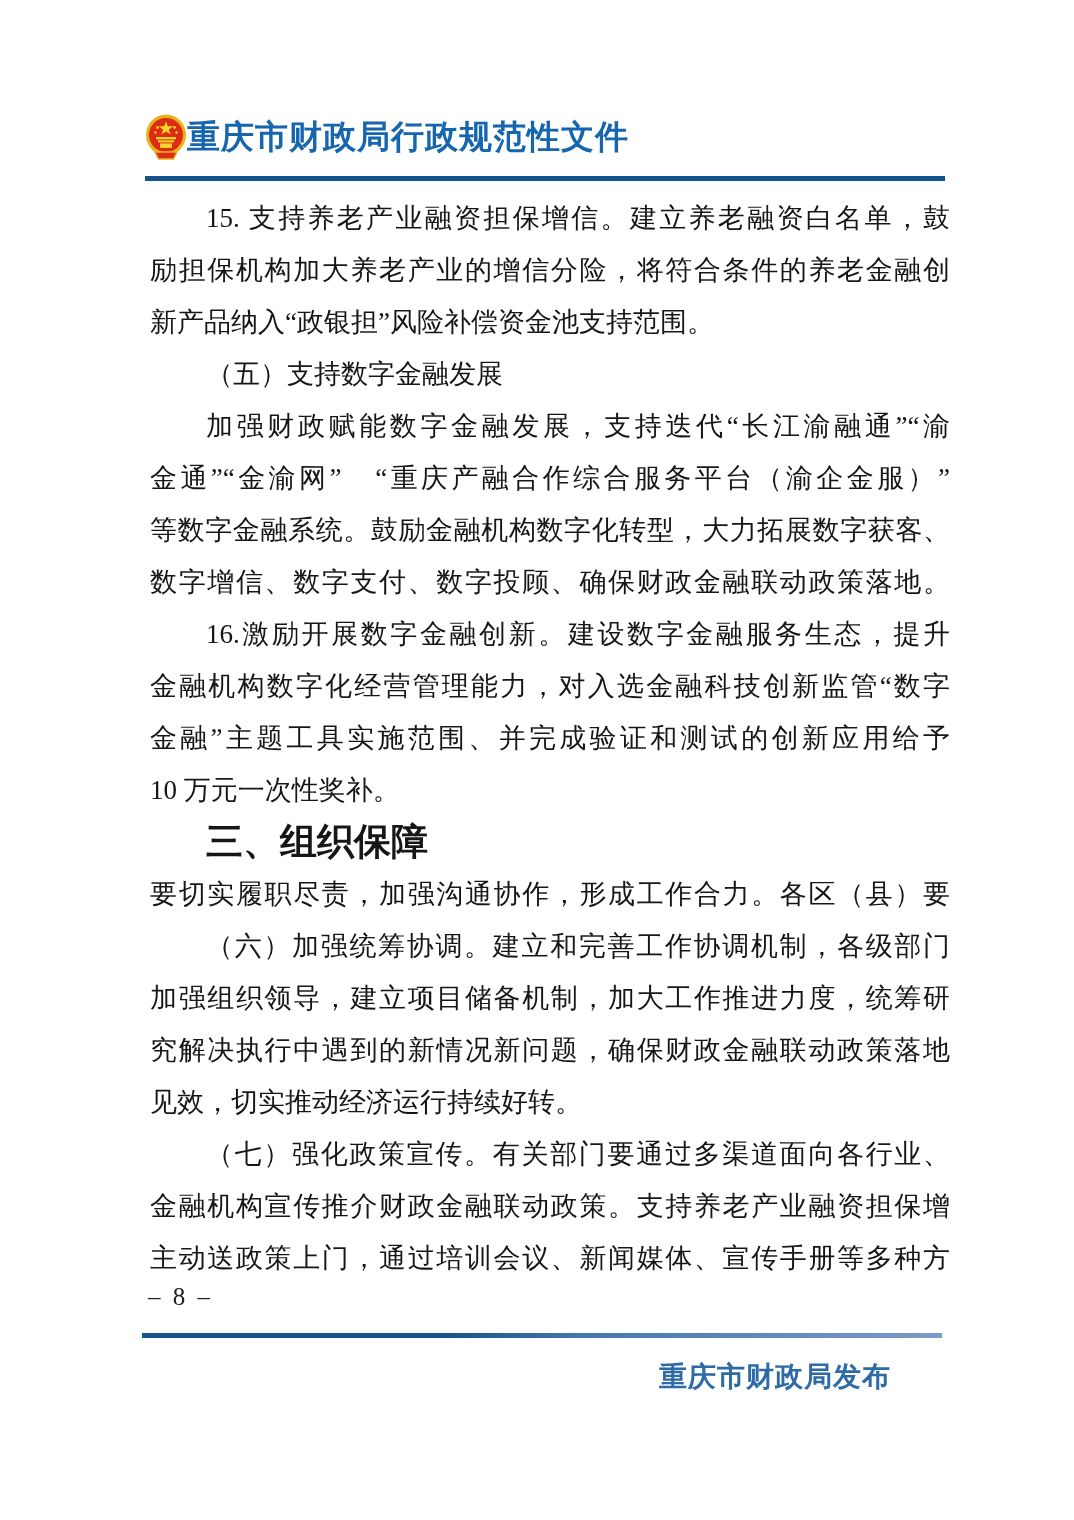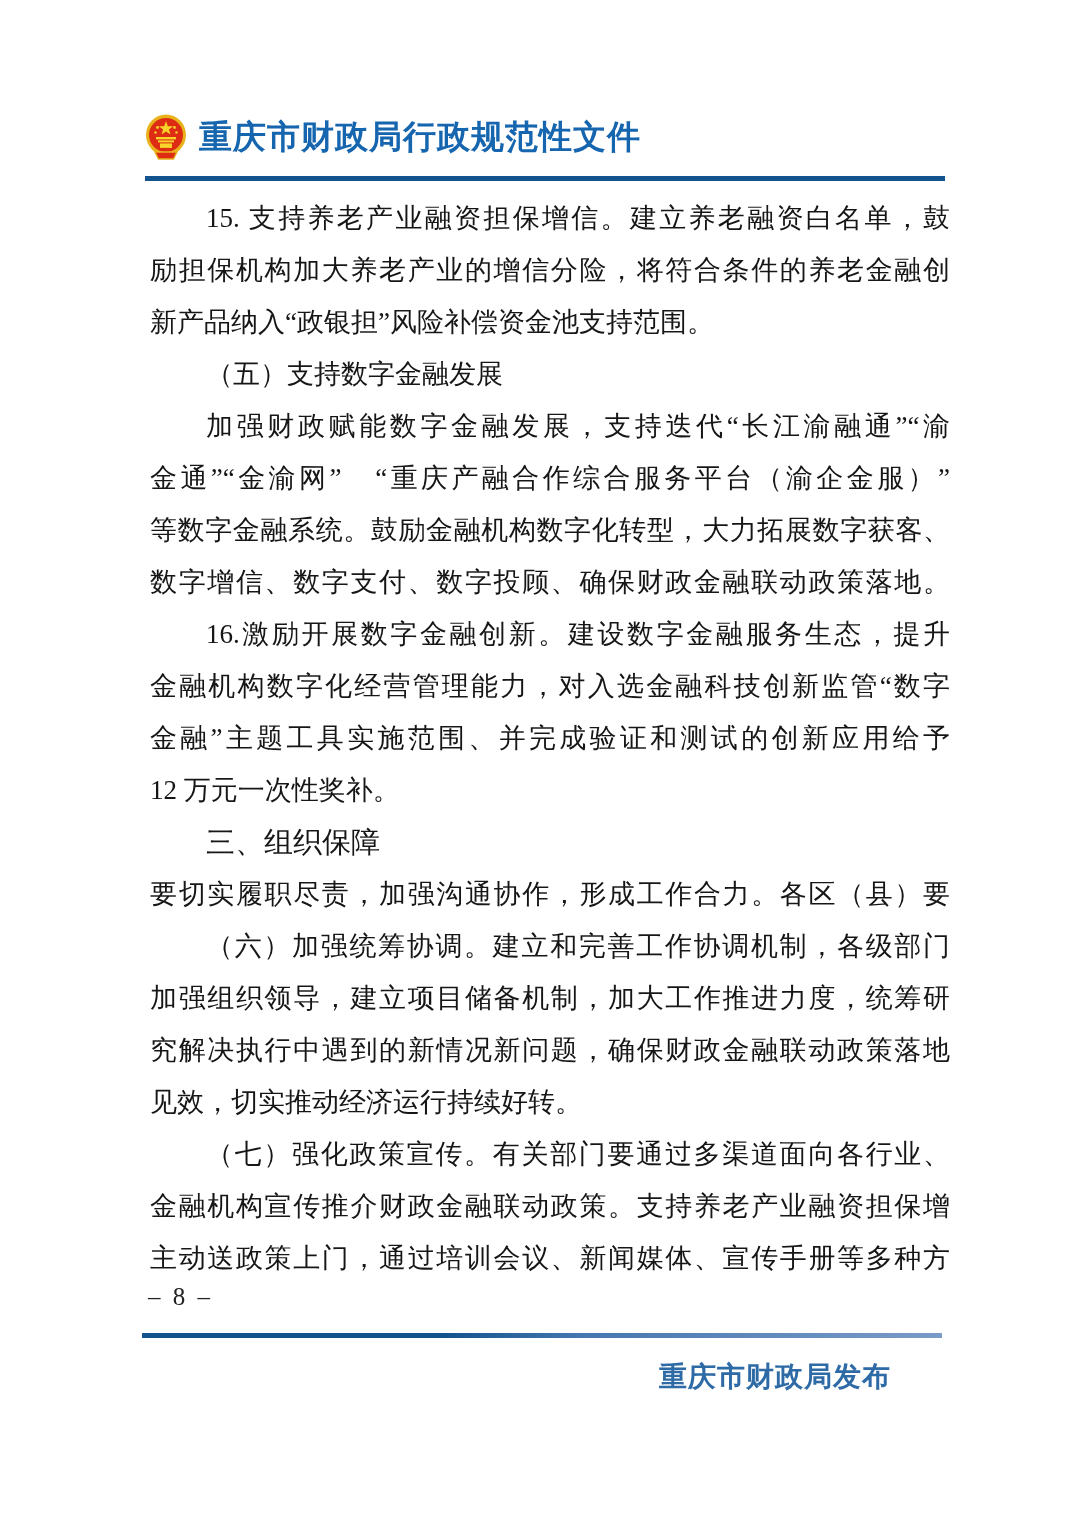--- a/index.html
+++ b/index.html
@@ -18,21 +18,20 @@
     background: var(--page-background);
     overflow: hidden;
     font-family: "Liberation Serif", serif;
   }
   .doc-header {
     position: absolute;
     left: 145px;
     top: 114px;
     display: flex;
     align-items: center;
-    gap: 12px;
   }
   .emblem { width: 42px; height: 46px; flex: 0 0 auto; }
   .doc-title {
     font-size: 33px;
     font-weight: bold;
     color: var(--accent-blue);
     font-family: "Liberation Serif", serif;
     letter-spacing: 1px;
     white-space: nowrap;
   }
@@ -61,22 +60,22 @@
   }
   .line.justify {
     white-space: normal;
     text-align: justify;
     text-align-last: justify;
     text-justify: inter-character;
   }
   .line.indent { text-indent: 56px; }
   .line.heading {
     font-family: "Liberation Sans", sans-serif;
-    font-weight: normal;
-    font-size: 29px;
+    font-weight: bold;
+    font-size: 37px;
   }
   .page-number {
     position: absolute;
     left: 148px;
     top: 1283px;
     font-size: 25px;
     color: #222222;
     letter-spacing: 3px;
     font-family: "Liberation Serif", serif;
   }
@@ -134,21 +133,21 @@
       <div class="line body justify">励担保机构加大养老产业的增信分险，将符合条件的养老金融创</div>
       <div class="line body">新产品纳入“政银担”风险补偿资金池支持范围。</div>
       <div class="line subheading indent">（五）支持数字金融发展</div>
       <div class="line body indent justify">加强财政赋能数字金融发展，支持迭代“长江渝融通”“渝</div>
       <div class="line body justify">金通”“金渝网”　“重庆产融合作综合服务平台（渝企金服）”</div>
       <div class="line body justify">等数字金融系统。鼓励金融机构数字化转型，大力拓展数字获客、</div>
       <div class="line body justify">数字增信、数字支付、数字投顾、确保财政金融联动政策落地。</div>
       <div class="line body indent justify">16.激励开展数字金融创新。建设数字金融服务生态，提升</div>
       <div class="line body justify">金融机构数字化经营管理能力，对入选金融科技创新监管“数字</div>
       <div class="line body justify">金融”主题工具实施范围、并完成验证和测试的创新应用给予</div>
-      <div class="line body">12 万元一次性奖补。</div>
+      <div class="line body">10 万元一次性奖补。</div>
       <div class="line heading indent">三、组织保障</div>
       <div class="line body justify">要切实履职尽责，加强沟通协作，形成工作合力。各区（县）要</div>
       <div class="line body indent justify">（六）加强统筹协调。建立和完善工作协调机制，各级部门</div>
       <div class="line body justify">加强组织领导，建立项目储备机制，加大工作推进力度，统筹研</div>
       <div class="line body justify">究解决执行中遇到的新情况新问题，确保财政金融联动政策落地</div>
       <div class="line body">见效，切实推动经济运行持续好转。</div>
       <div class="line body indent justify">（七）强化政策宣传。有关部门要通过多渠道面向各行业、</div>
       <div class="line body justify">金融机构宣传推介财政金融联动政策。支持养老产业融资担保增信，</div>
       <div class="line body justify">主动送政策上门，通过培训会议、新闻媒体、宣传手册等多种方</div>
     </main>

